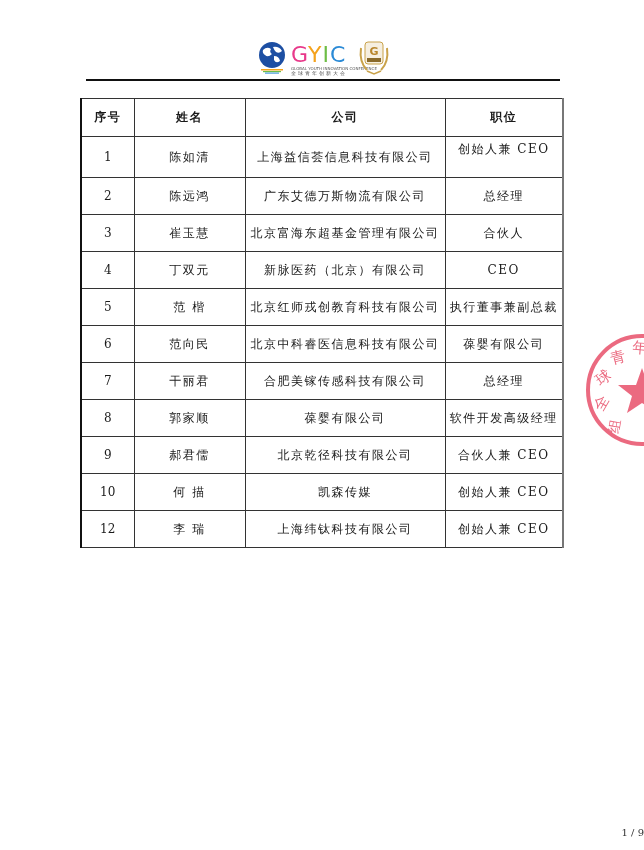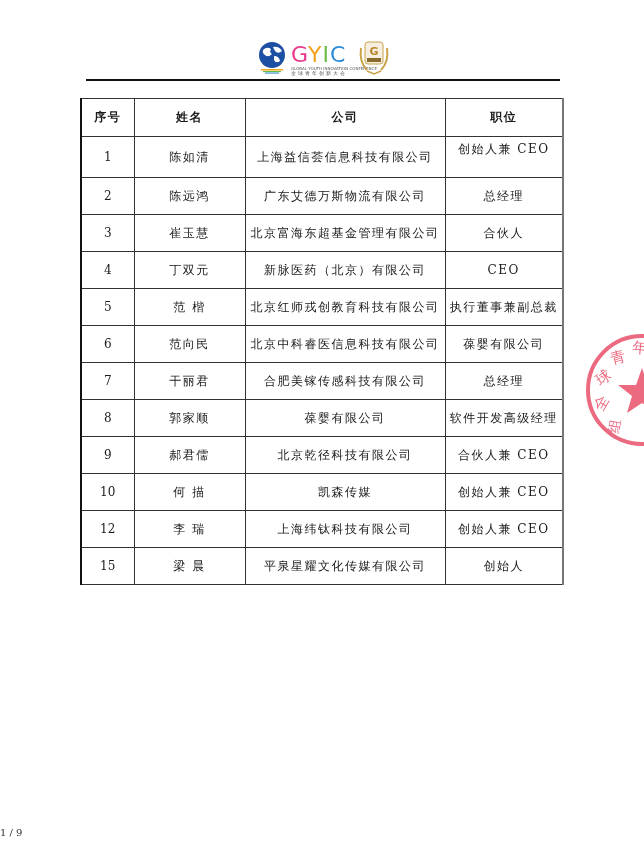--- a/index.html
+++ b/index.html
@@ -122,21 +122,21 @@
       left: 582px;
       top: 330px;
       width: 120px;
       height: 120px;
     }
     .page-num {
       position: absolute;
       top: 827px;
       left: 0;
       width: 644px;
-      text-align: left;
+      text-align: right;
       font-size: 10px;
       color: #333;
     }
   </style>
 </head>
 <body>
 
 <div class="header-logos">
   <svg class="logo-globe" viewBox="0 0 34 34">
     <circle cx="17" cy="15" r="13" fill="#1d4fa3"></circle>
@@ -240,26 +240,20 @@
       <td>何 描</td>
       <td>凯森传媒</td>
       <td>创始人兼 CEO</td>
     </tr>
     <tr class="row">
       <td class="idx">12</td>
       <td>李 瑞</td>
       <td>上海纬钛科技有限公司</td>
       <td>创始人兼 CEO</td>
     </tr>
-    <tr class="row">
-      <td class="idx">15</td>
-      <td>梁 晨</td>
-      <td>平泉星耀文化传媒有限公司</td>
-      <td>创始人</td>
-    </tr>
   </tbody>
     </table>
 </div>
 
 <svg class="stamp" viewBox="0 0 120 120">
   <circle cx="60" cy="60" r="54" fill="none" stroke="#e8506a" stroke-width="4" opacity="0.85"></circle>
   <polygon points="60,38 66,55 84,55 70,66 75,83 60,73 45,83 50,66 36,55 54,55" fill="#e8506a" opacity="0.85"></polygon>
   <text x="20" y="82" font-size="15" fill="#e8506a" font-family="DejaVu Sans, sans-serif" transform="rotate(-60 20 82)" opacity="0.85">全</text>
   <text x="18" y="56" font-size="15" fill="#e8506a" font-family="DejaVu Sans, sans-serif" transform="rotate(-35 18 56)" opacity="0.85">球</text>
   <text x="30" y="34" font-size="15" fill="#e8506a" font-family="DejaVu Sans, sans-serif" transform="rotate(-15 30 34)" opacity="0.85">青</text>

